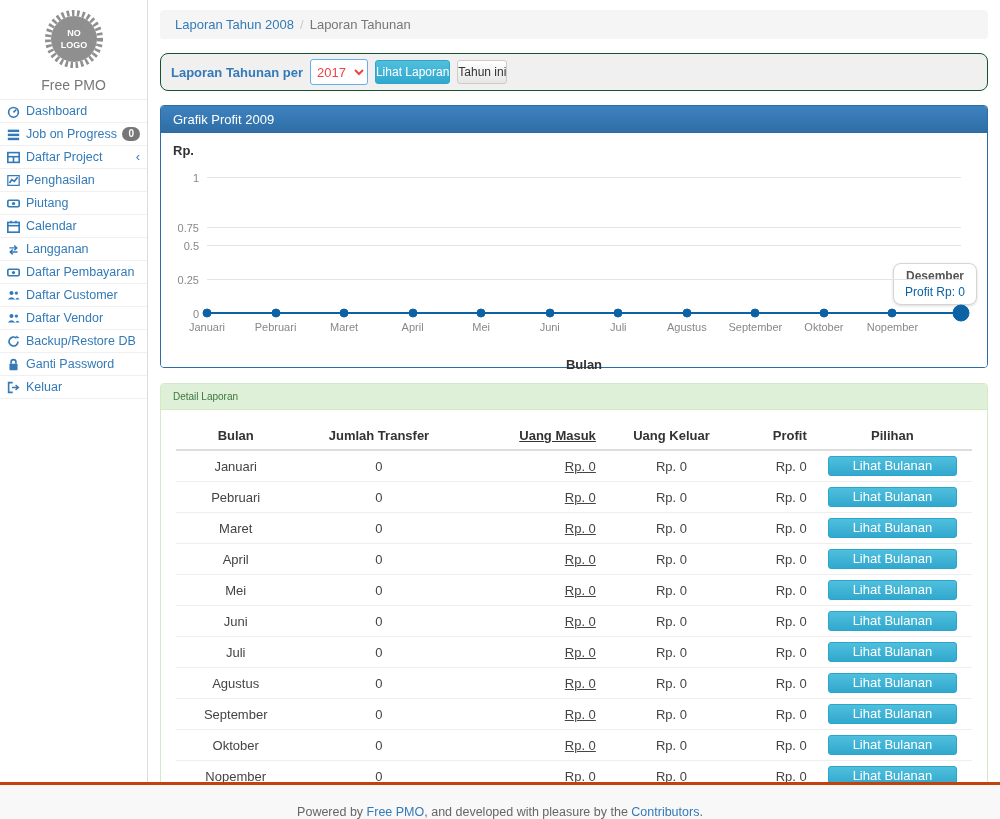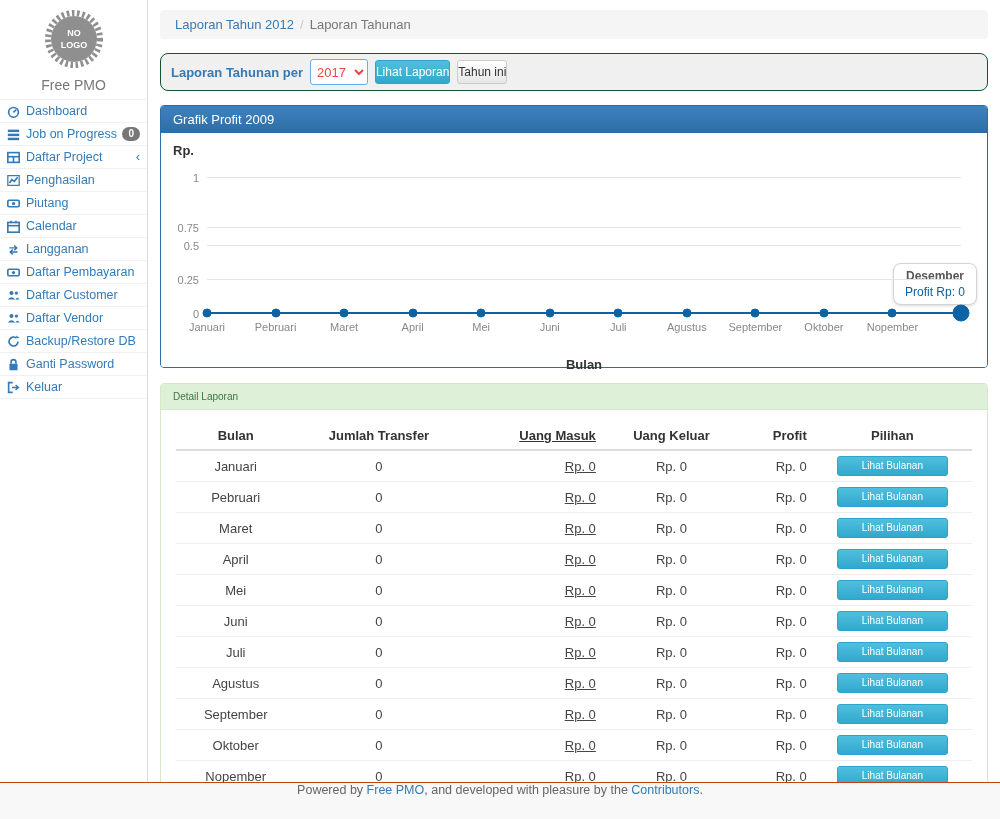--- a/index.html
+++ b/index.html
@@ -89,26 +89,26 @@
   .panel-success .panel-body { padding:12px 15px 14px; }
   table.report { width:100%; border-collapse:collapse; font-size:13px; }
   .report th { border-bottom:2px solid #ddd; padding:6px; font-weight:bold; color:#333; }
   .report td { border-top:1px solid #eee; padding:5px 6px; color:#444; }
   .c-bulan { width:15%; text-align:center; }
   .c-jt { width:21%; text-align:center; }
   .c-um { width:17.5%; text-align:right;text-decoration:underline; }
   .c-uk { width:17.5%; text-align:center; }
   .c-pf { width:9%;  text-align:right; }
   .c-pl { width:20%; text-align:center; }
-  .btn-xs { font-size:10px; padding:2px 24px; }
+  .btn-xs { font-size:13px; padding:2px 24px; }
 
   
   .footer {
-    height:37px; background:#f8f8f8; border-top:1px solid #c2410c;
-    display:flex; align-items:flex-start; justify-content:center;
+    height:37px; background:#f8f8f8; border-top:3px solid #c2410c;
+    display:flex; align-items:flex-end; justify-content:center;
     font-size:12.5px; color:#666;
   }
   .footer a { color:#337ab7; text-decoration:none; }
 </style>
 </head>
 <body>
 
 <div class="page">
   <div class="row">
 
@@ -249,21 +249,21 @@
               </svg>
             </span>
           <span>Keluar</span>
         </li>
       </ul>
     </aside>
 
     <main class="main">
 
       <div class="breadcrumb">
-        <a href="#">Laporan Tahun 2012</a><span class="sep">/</span><span>Laporan Tahunan</span>
+        <a href="#">Laporan Tahun 2008</a><span class="sep">/</span><span>Laporan Tahunan</span>
       </div>
 
       <div class="wellbar">
         <label>Laporan Tahunan per</label>
         <select class="year-select">
           <option selected="">2017</option>
         </select>
         <button class="btn btn-info">Lihat Laporan</button>
         <button class="btn btn-default">Tahun ini</button>
       </div>

